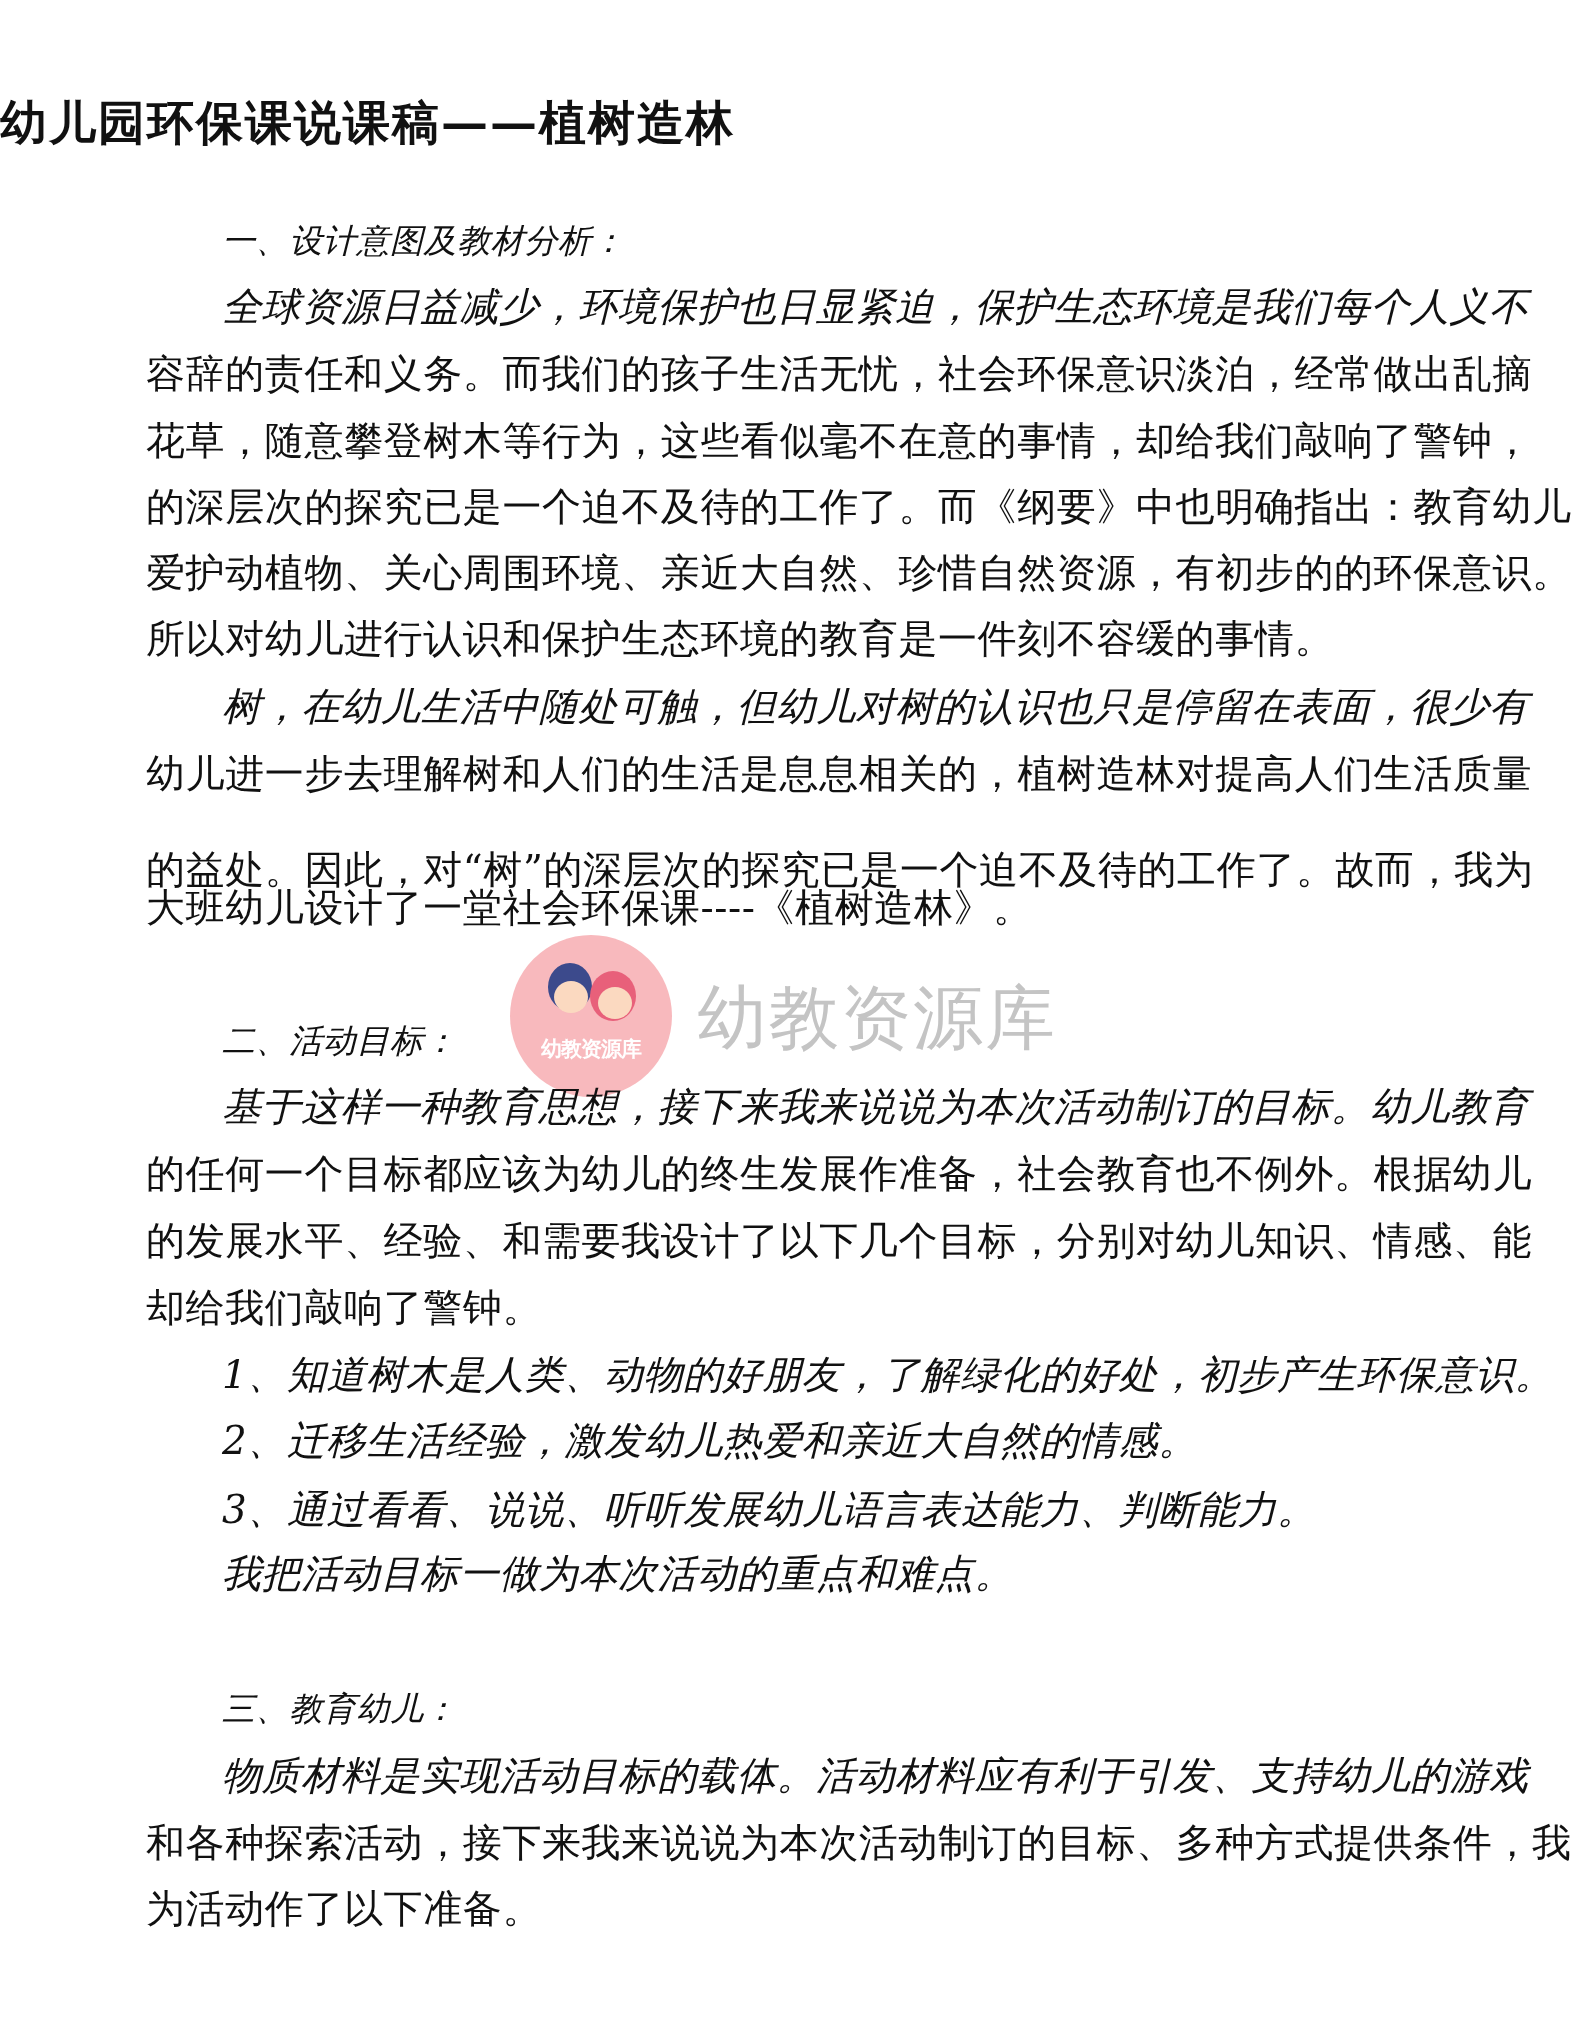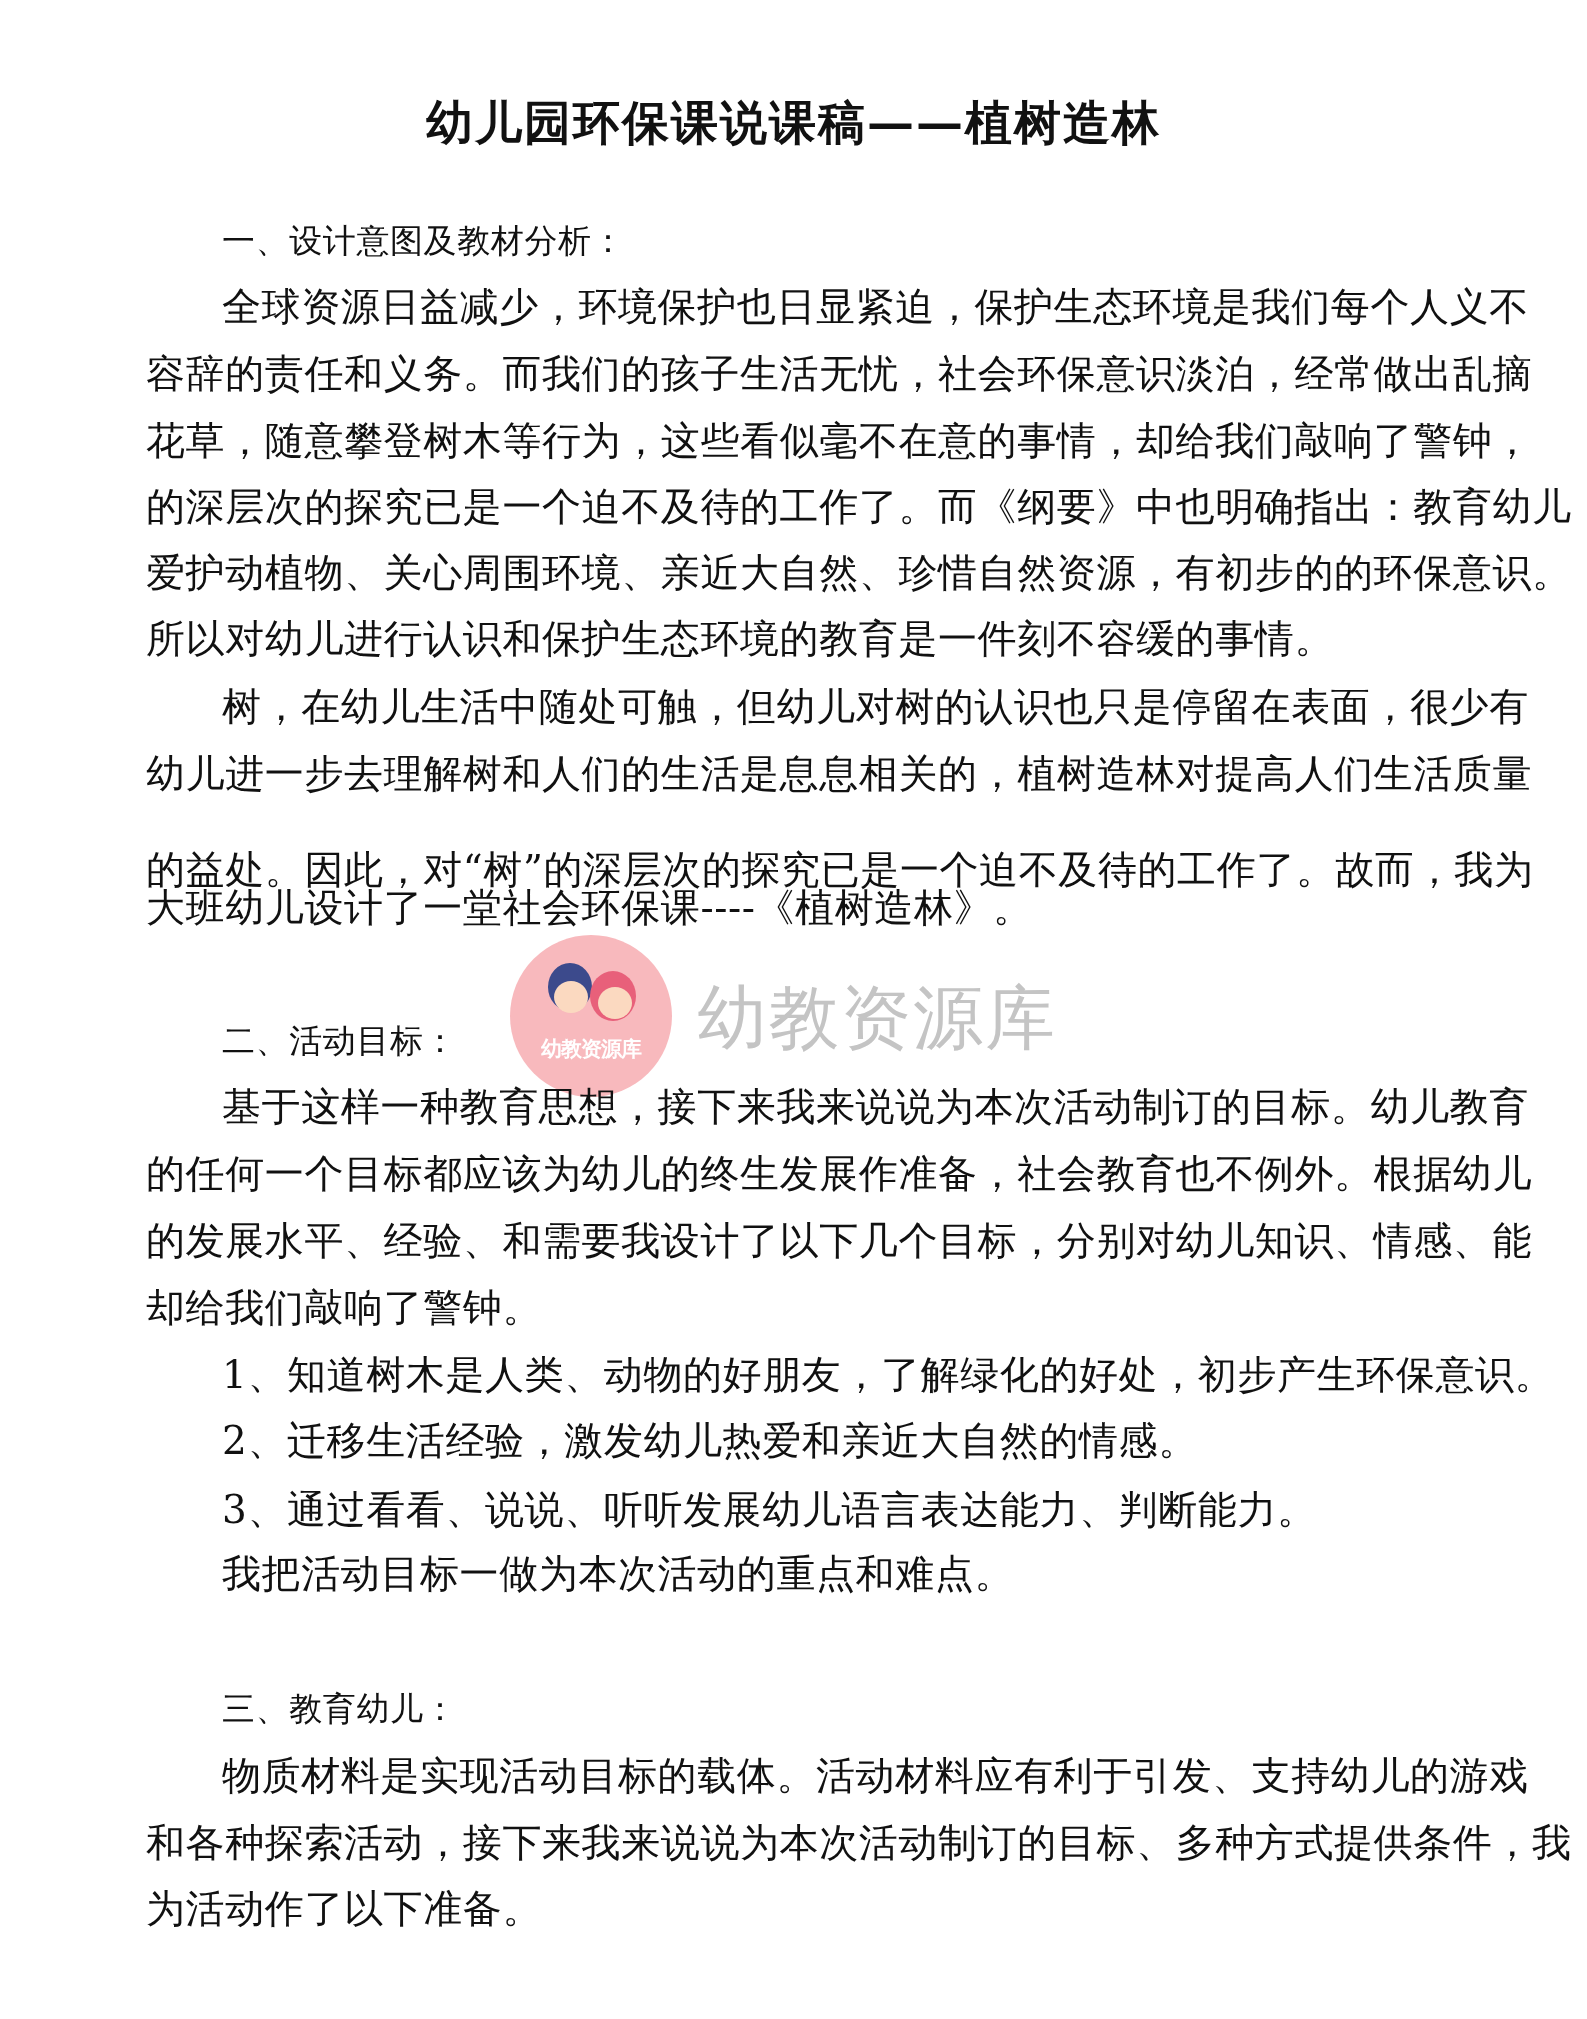--- a/index.html
+++ b/index.html
@@ -1,22 +1,22 @@
 <!DOCTYPE html>
 <html><head>
 <meta charset="utf-8">
 <style>
   html, body { margin: 0; padding: 0; background: #ffffff; }
   body { width: 1587px; height: 2019px; position: relative; overflow: hidden;
          font-family: "DejaVu Serif", "Liberation Serif", serif; color: #111; }
-  .title { position: absolute; left: 0; width: 1587px; top: 92px; text-align: center;
+  .title { position: absolute; left: 0; width: 1587px; top: 92px; 
            font-size: 47px; font-weight: bold; letter-spacing: 2px; }
   .line { position: absolute; left: 146px; width: 1300px; font-size: 39px; line-height: 40px;
           white-space: nowrap; letter-spacing: 0.6px; }
-  .indent { left: 222px; }
+  .indent { left: 222px; font-style: italic; }
   .heading { font-size: 33px; }
   .wm-circle { position: absolute; left: 510px; top: 935px; width: 162px; height: 162px;
                border-radius: 50%; background: #f8b9bd; overflow: hidden; }
   .wm-circle .face { position: absolute; border-radius: 50%; }
   .wm-circle .label { position: absolute; left: 0; width: 162px; top: 100px; text-align: center;
                       color: #ffffff; font-family: "DejaVu Sans", sans-serif; font-weight: bold;
                       font-size: 21px; letter-spacing: -1px; }
   .wm-text { position: absolute; left: 697px; top: 972px; font-family: "DejaVu Sans", sans-serif;
              font-size: 70px; color: #c4c4c4; letter-spacing: 2px; }
 </style>

